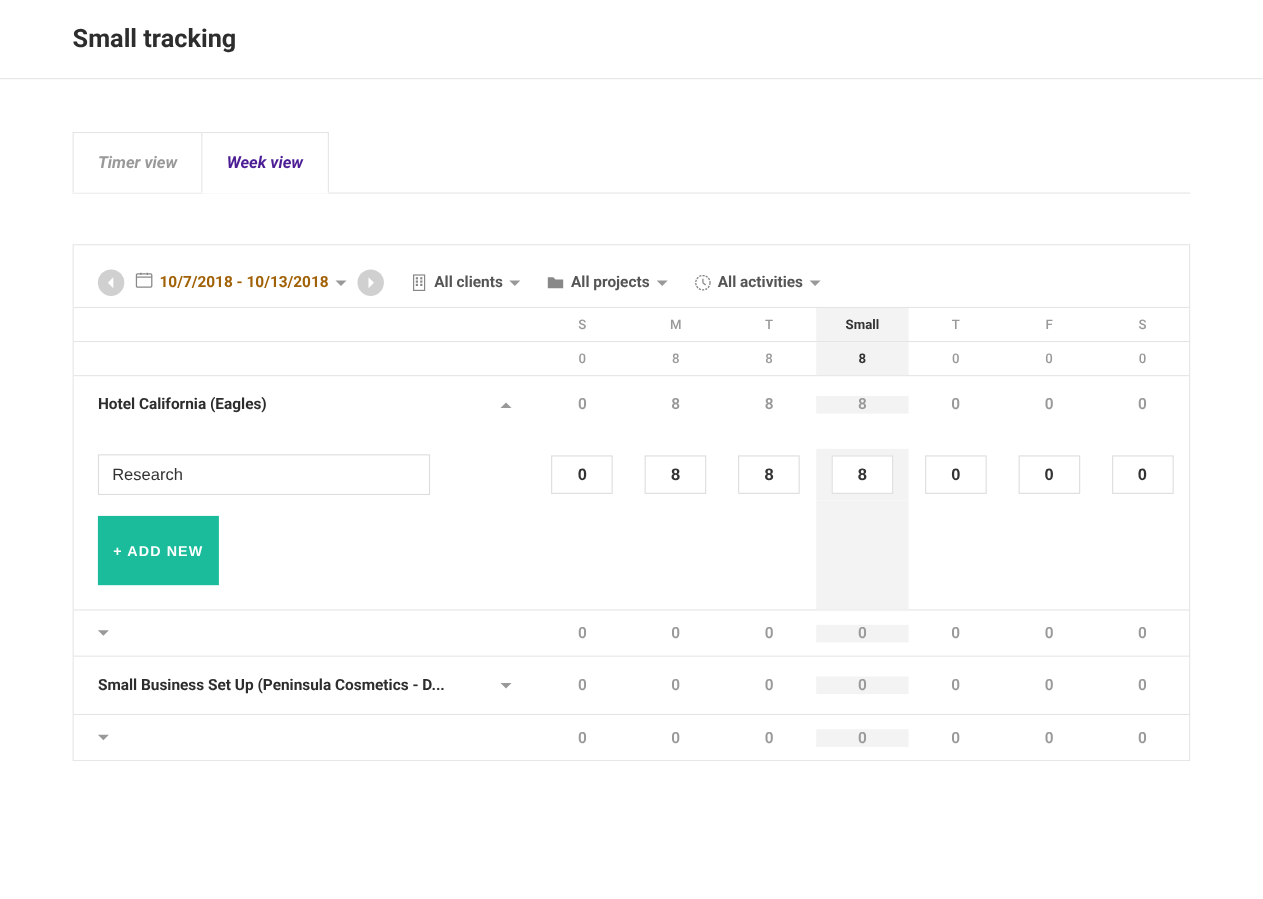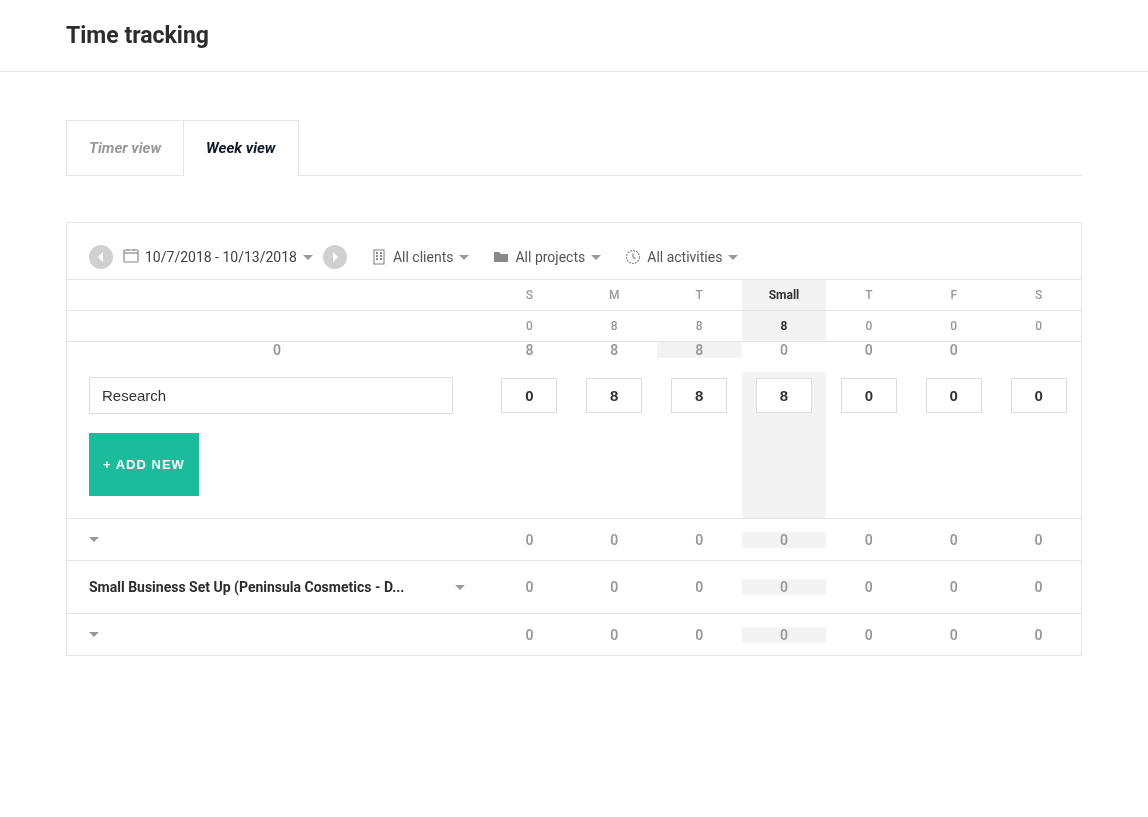--- a/index.html
+++ b/index.html
@@ -32,21 +32,21 @@
     color: #999;
     border: 1px solid #e5e5e5;
     border-bottom: none;
     margin-right: -1px;
     cursor: pointer;
     background: #fff;
     position: relative;
     font-style: italic;
   }
   .tab.active {
-    color: #0f172a;
+    color: #4c1d95;
     z-index: 2;
     text-align: center;
   }
   .tab.active::after {
     content: "";
     position: absolute;
     left: 0; right: 0; bottom: -1px; height: 2px;
     background: #fff;
   }
 
@@ -72,21 +72,21 @@
   .nav-btn {
     width: 24px; height: 24px;
     border-radius: 50%;
     background: #d0d0d0;
     display: flex; align-items: center; justify-content: center;
     cursor: pointer;
   }
   .nav-btn svg { width: 10px; height: 10px; fill: #fff; }
   .date-range { display: flex; align-items: center; gap: 6px; cursor: pointer; }
   .filter { display: flex; align-items: center; gap: 6px; cursor: pointer; margin-left: 14px; }
-  .filter span { color: #555; font-weight: 400; }
+  .filter span { color: #555; font-weight: 700; }
   .caret-down {
     width: 0; height: 0;
     border-left: 5px solid transparent;
     border-right: 5px solid transparent;
     border-top: 5px solid #999;
   }
   .icon-btn svg { width: 16px; height: 16px; fill: #888; }
   .filter svg { fill: #888; }
 
   
@@ -125,21 +125,21 @@
     display: grid;
     grid-template-columns: 420px repeat(7, 1fr);
     align-items: center;
   }
   .subrow-wrapper .cell { text-align: center; }
   .activity-input {
     margin: 0 22px;
     padding: 9px 12px;
     border: 1px solid #ddd;
     font-size: 15px;
-    width: 364px;
+    width: 302px;
     background: #fff;
     color: #333;
   }
   .hour-input {
     width: 56px;
     padding: 8px 6px;
     border: 1px solid #ddd;
     text-align: center;
     font-size: 15px;
     font-weight: 600;
@@ -164,21 +164,21 @@
     width: 0; height: 0;
     border-left: 5px solid transparent;
     border-right: 5px solid transparent;
     border-top: 5px solid #999;
   }
 </style>
 </head>
 <body>
 
 <div class="page-header">
-  <h1>Time tracking</h1>
+  <h1>Small tracking</h1>
 </div>
 
 <div class="container">
 
   <div class="tabs">
     <div class="tab">Timer view</div>
     <div class="tab active">Week view</div>
   </div>
 
   <div class="panel">
@@ -193,21 +193,21 @@
         </div>
         <div class="date-range">
           <span class="icon-btn">
             <svg viewBox="0 0 16 16">
                 <rect x="1" y="2" width="14" height="12" rx="1" fill="none" stroke="#888" stroke-width="1.2"></rect>
                 <line x1="1" y1="5" x2="15" y2="5" stroke="#888" stroke-width="1.2"></line>
                 <line x1="5" y1="1" x2="5" y2="3" stroke="#888" stroke-width="1.2"></line>
                 <line x1="11" y1="1" x2="11" y2="3" stroke="#888" stroke-width="1.2"></line>
               </svg>
           </span>
-          <span style="font-weight:400;color:#404040;">10/7/2018 - 10/13/2018</span>
+          <span style="font-weight:700;color:#a16207;">10/7/2018 - 10/13/2018</span>
           <span class="caret-down"></span>
         </div>
         <div class="nav-btn">
           <svg viewBox="0 0 10 10">
               <path d="M3 0 L8 5 L3 10 Z"></path>
             </svg>
         </div>
 
         <div class="filter">
           <svg width="16" height="16" viewBox="0 0 16 16">
@@ -259,20 +259,24 @@
       <div class="cell">0</div>
       <div class="cell">8</div>
       <div class="cell">8</div>
       <div class="cell today-col" style="font-weight:700;color:#333;">8</div>
       <div class="cell">0</div>
       <div class="cell">0</div>
       <div class="cell">0</div>
     </div>
 
     <div class="grid-row project-row">
+      <div class="label-cell">
+        <span class="label-text">Hotel California (Eagles)</span>
+        <span class="expand-icon up"></span>
+      </div>
       <div class="cell">0</div>
       <div class="cell">8</div>
       <div class="cell">8</div>
       <div class="cell today-col">8</div>
       <div class="cell">0</div>
       <div class="cell">0</div>
       <div class="cell">0</div>
     </div>
 
     <div class="subrow-wrapper" style="padding-top:14px;">

